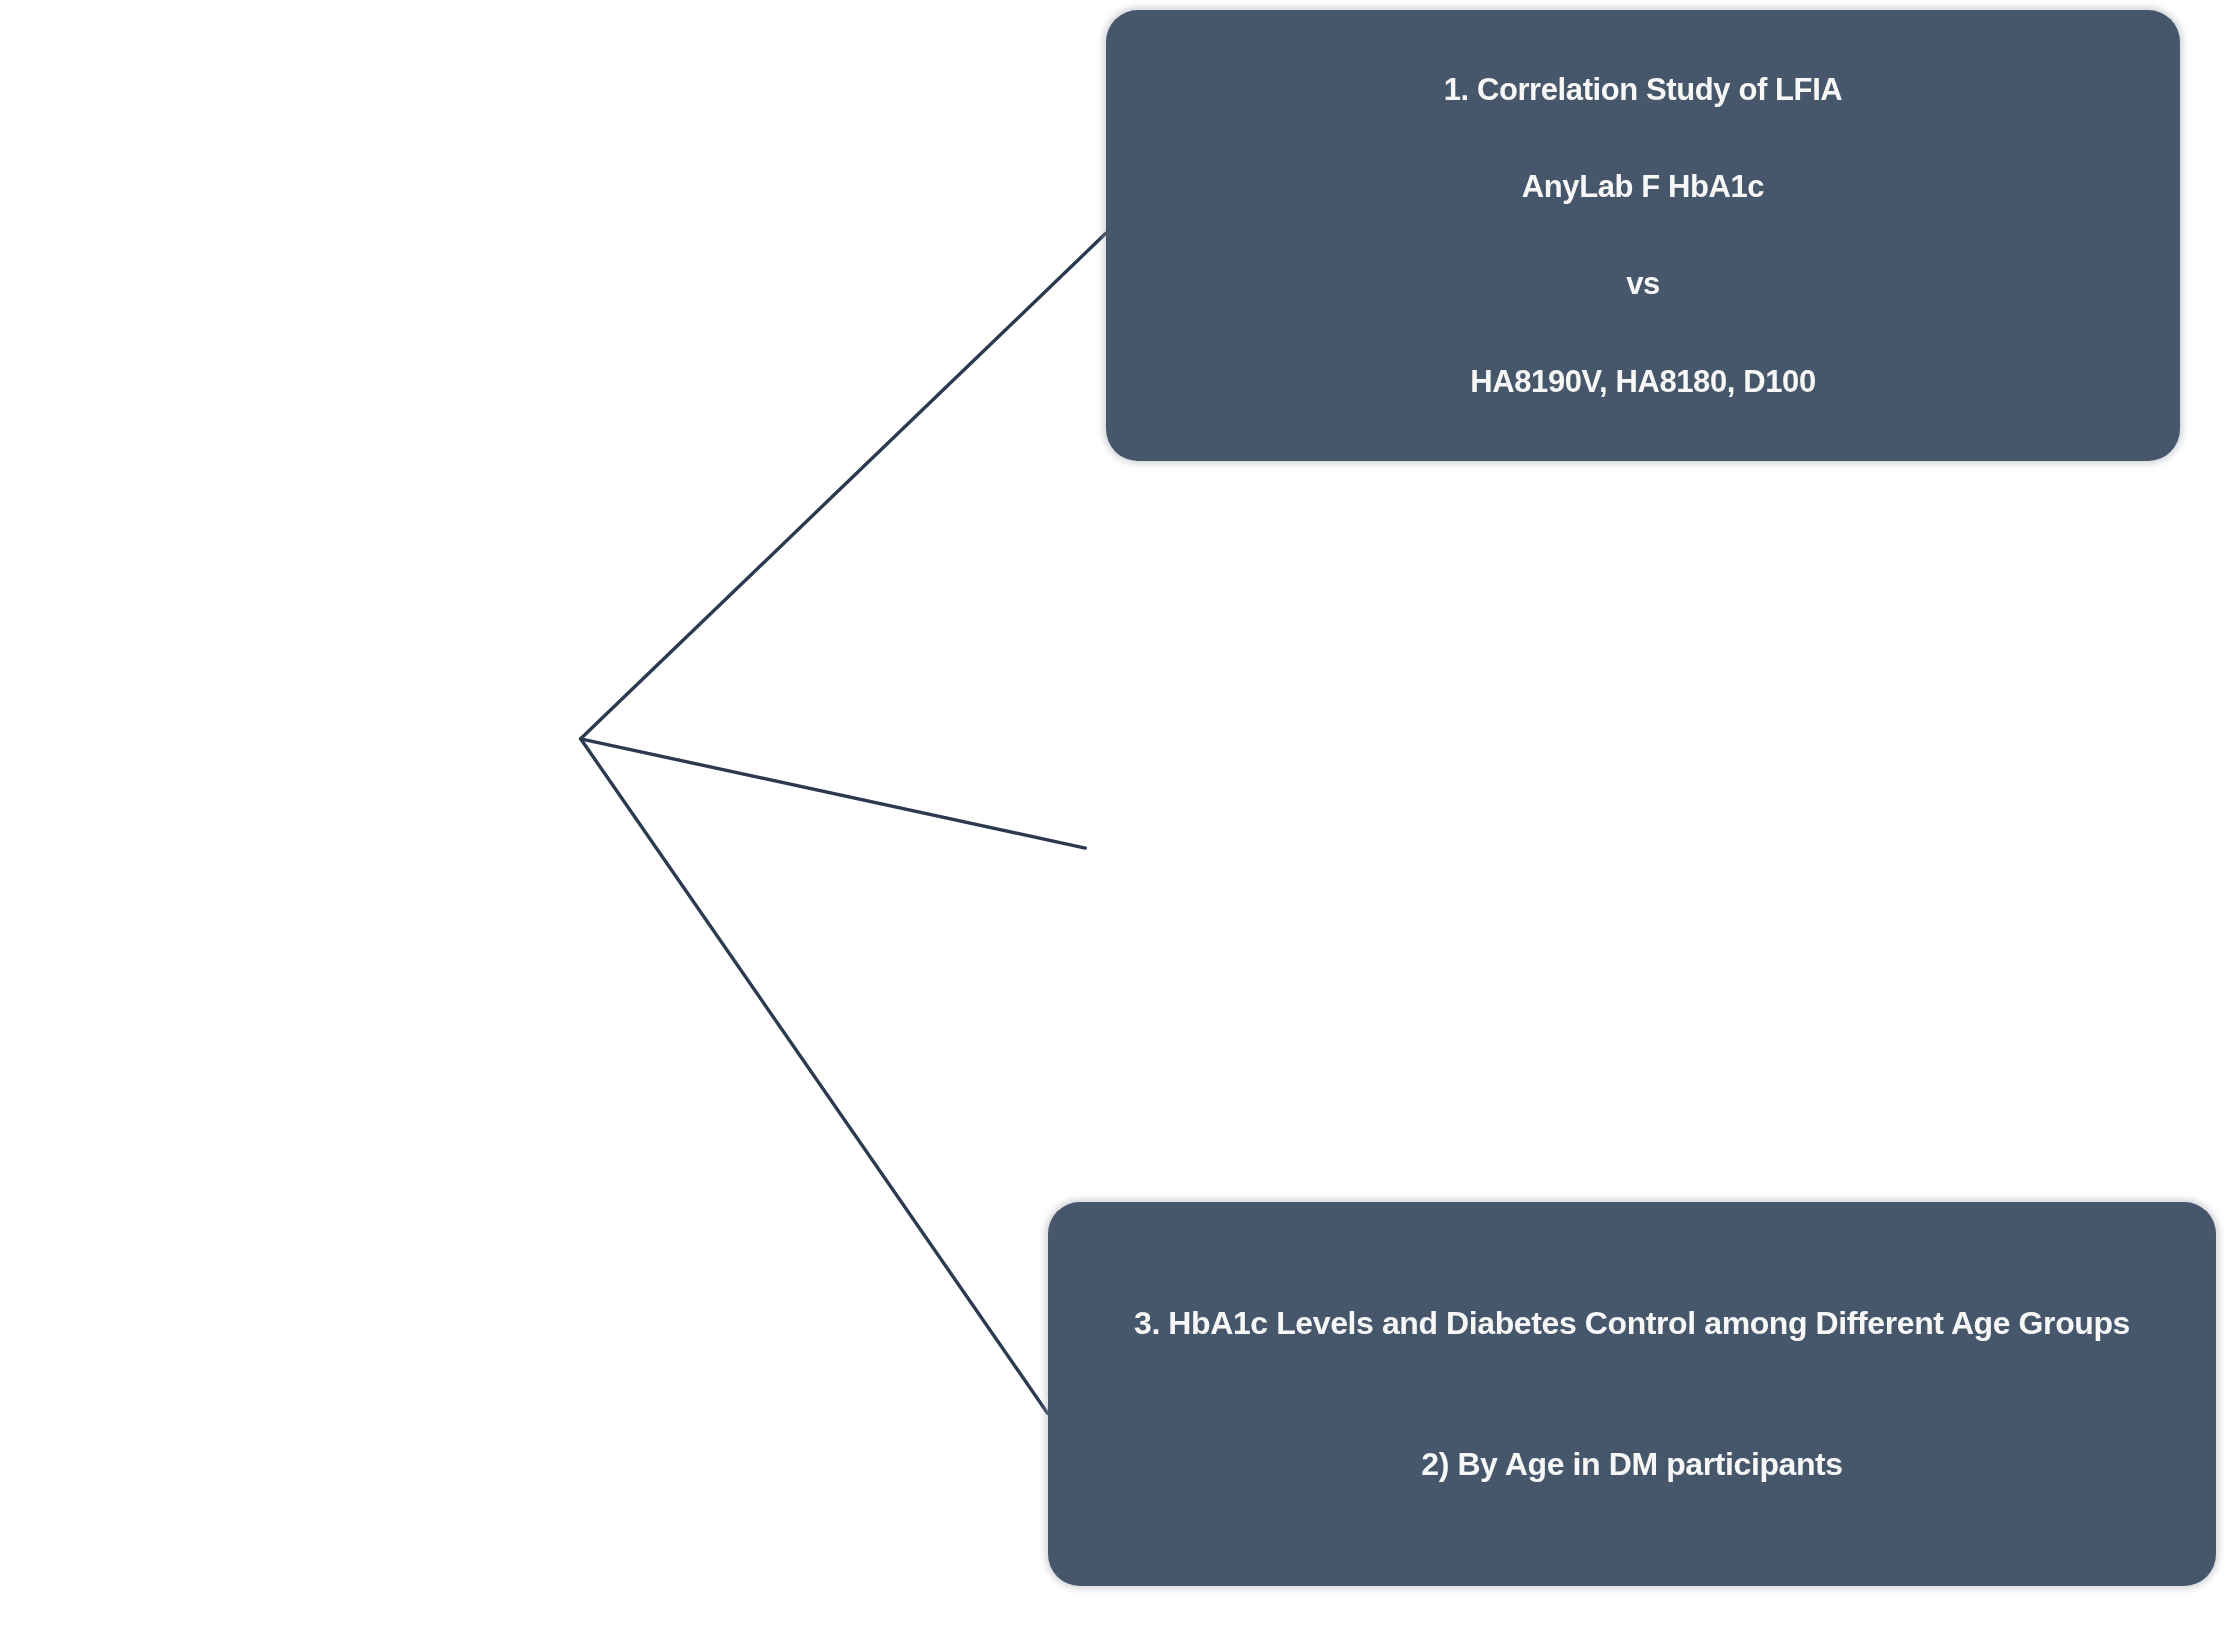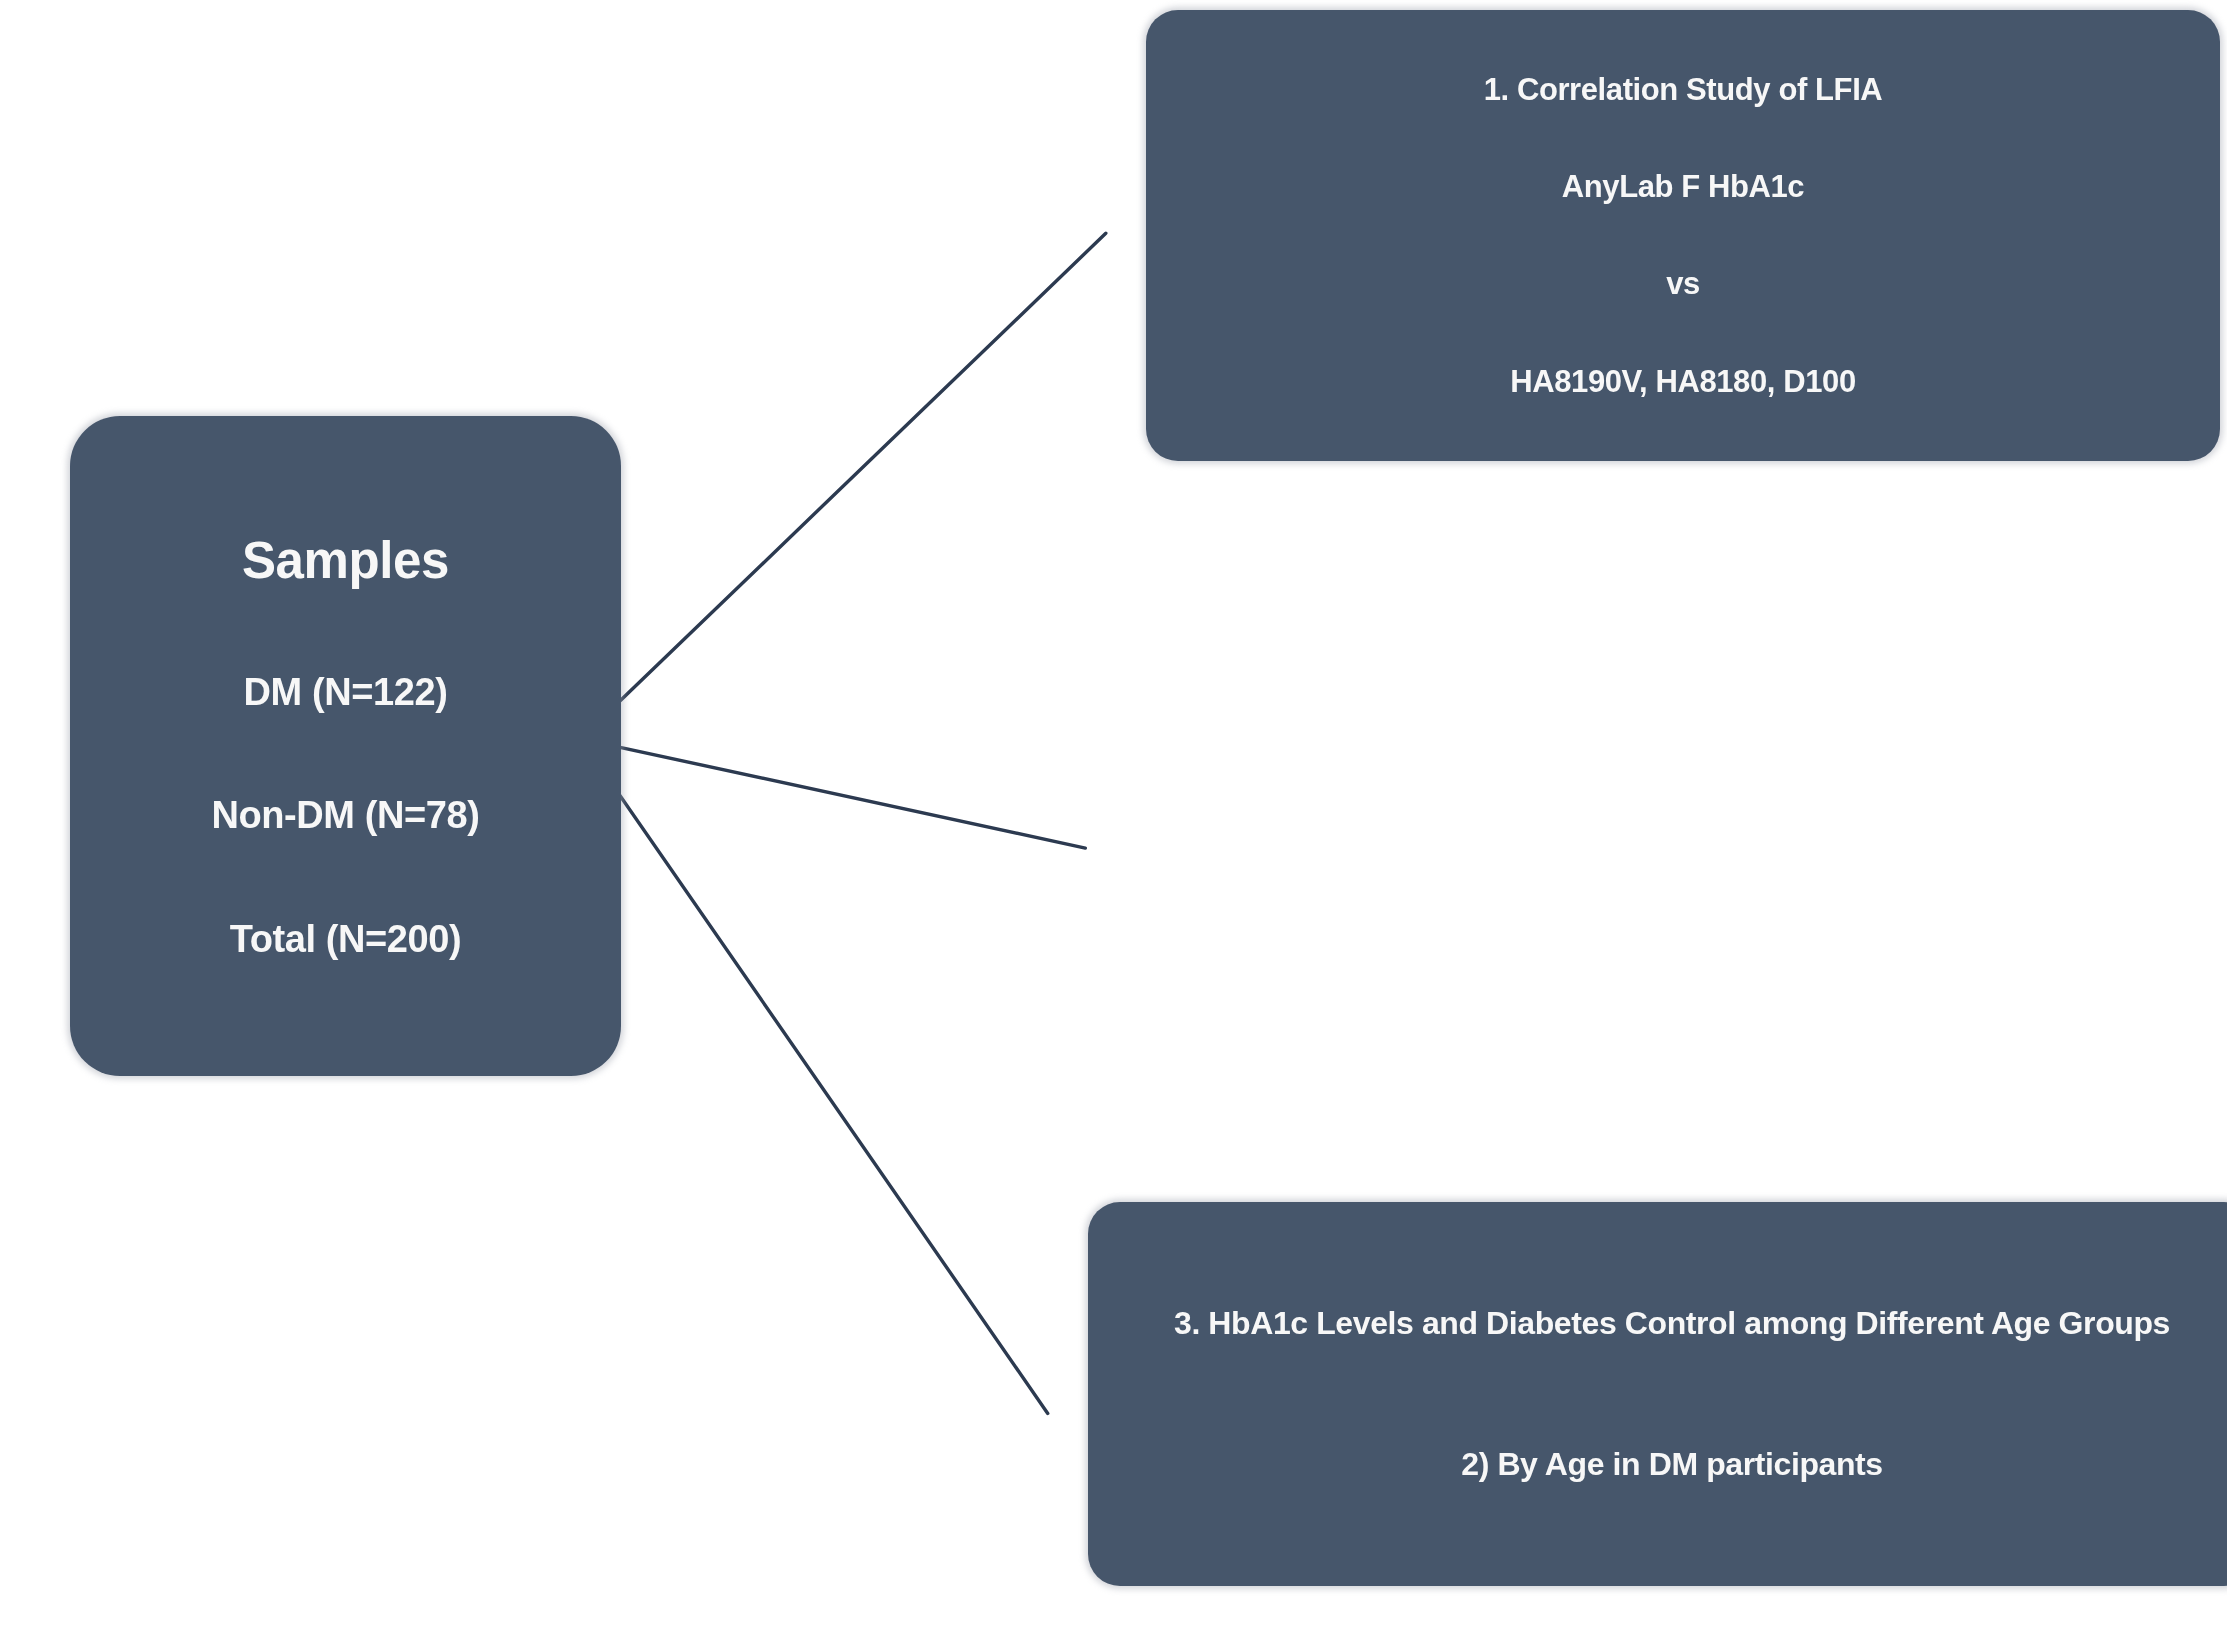--- a/index.html
+++ b/index.html
@@ -32,21 +32,20 @@
     background: #46566B;
     color: #f7f7f7;
     font-weight: 700;
     display: flex;
     flex-direction: column;
     align-items: center;
     justify-content: space-evenly;
     text-align: center;
     box-shadow: 0 0 6px 2.6px rgba(160,165,175,0.45);
     letter-spacing: -0.4px;
-    margin-left: 40px;
   }
   .node .line {
     white-space: nowrap;
   }
   #samples-box {
     left: 30px;
     top: 416px;
     width: 551px;
     height: 660px;
     border-radius: 50px;
@@ -88,26 +87,20 @@
 <body>
 
 <div class="canvas">
 
   <svg class="connectors" viewBox="0 0 2608 1926" xmlns="http://www.w3.org/2000/svg">
     <line x1="680" y1="865" x2="1295" y2="273"></line>
     <line x1="680" y1="865" x2="1271" y2="993"></line>
     <line x1="680" y1="865" x2="1227" y2="1655"></line>
   </svg>
 
-  <div class="node" id="samples-box">
-    <div class="title">Samples</div>
-    <div class="line">DM (N=122)</div>
-    <div class="line">Non-DM (N=78)</div>
-    <div class="line">Total (N=200)</div>
-  </div>
 
   <div class="node" id="branch-1">
     <div class="line">1. Correlation Study of LFIA</div>
     <div class="line">AnyLab F HbA1c</div>
     <div class="line">vs</div>
     <div class="line">HA8190V, HA8180, D100</div>
   </div>
 
 
   <div class="node" id="branch-3">

